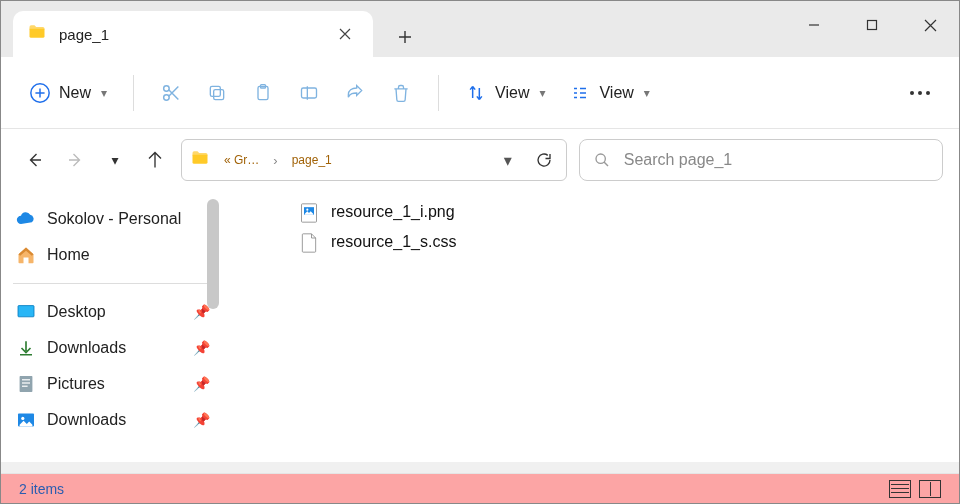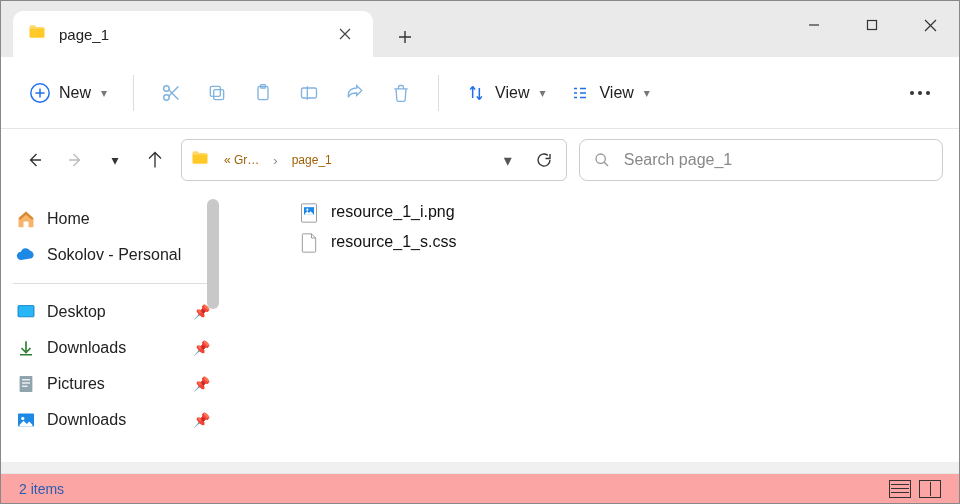--- a/index.html
+++ b/index.html
@@ -218,34 +218,34 @@
         <path d="M15 15l6 6"></path>
       </svg>
     <input type="text" placeholder="Search page_1" style="">
   </div>
 </div>
 
 <div class="main">
   <div class="sidebar">
     <div class="side-item">
       <span class="ic">
+          <svg width="20" height="14" viewBox="0 0 24 16">
+            <path fill="#1e88e5" d="M6 14a5 5 0 0 1 0-10 6 6 0 0 1 11-1 5 5 0 0 1 2 9z"></path>
+          </svg>
+        </span>
+      <span>Sokolov - Personal</span>
+    </div>
+    <div class="side-item">
+      <span class="ic">
           <svg width="20" height="20" viewBox="0 0 24 24">
             <path fill="#f6b56a" d="M3 11l9-8 9 8v10a1 1 0 0 1-1 1h-5v-7h-6v7H4a1 1 0 0 1-1-1z"></path>
             <path fill="#d98a33" d="M3 11l9-8 9 8-2 2-7-6-7 6z"></path>
           </svg>
         </span>
       <span>Home</span>
-    </div>
-    <div class="side-item">
-      <span class="ic">
-          <svg width="20" height="14" viewBox="0 0 24 16">
-            <path fill="#1e88e5" d="M6 14a5 5 0 0 1 0-10 6 6 0 0 1 11-1 5 5 0 0 1 2 9z"></path>
-          </svg>
-        </span>
-      <span>Sokolov - Personal</span>
     </div>
     <div class="side-hr"></div>
     <div class="side-item">
       <span class="ic">
           <svg width="20" height="16" viewBox="0 0 24 20">
             <rect x="2" y="2" width="20" height="14" rx="1" fill="#29b6f6"></rect>
             <rect x="2" y="2" width="20" height="14" rx="1" fill="none" stroke="#0277bd"></rect>
           </svg>
         </span>
       <span>Desktop</span>

